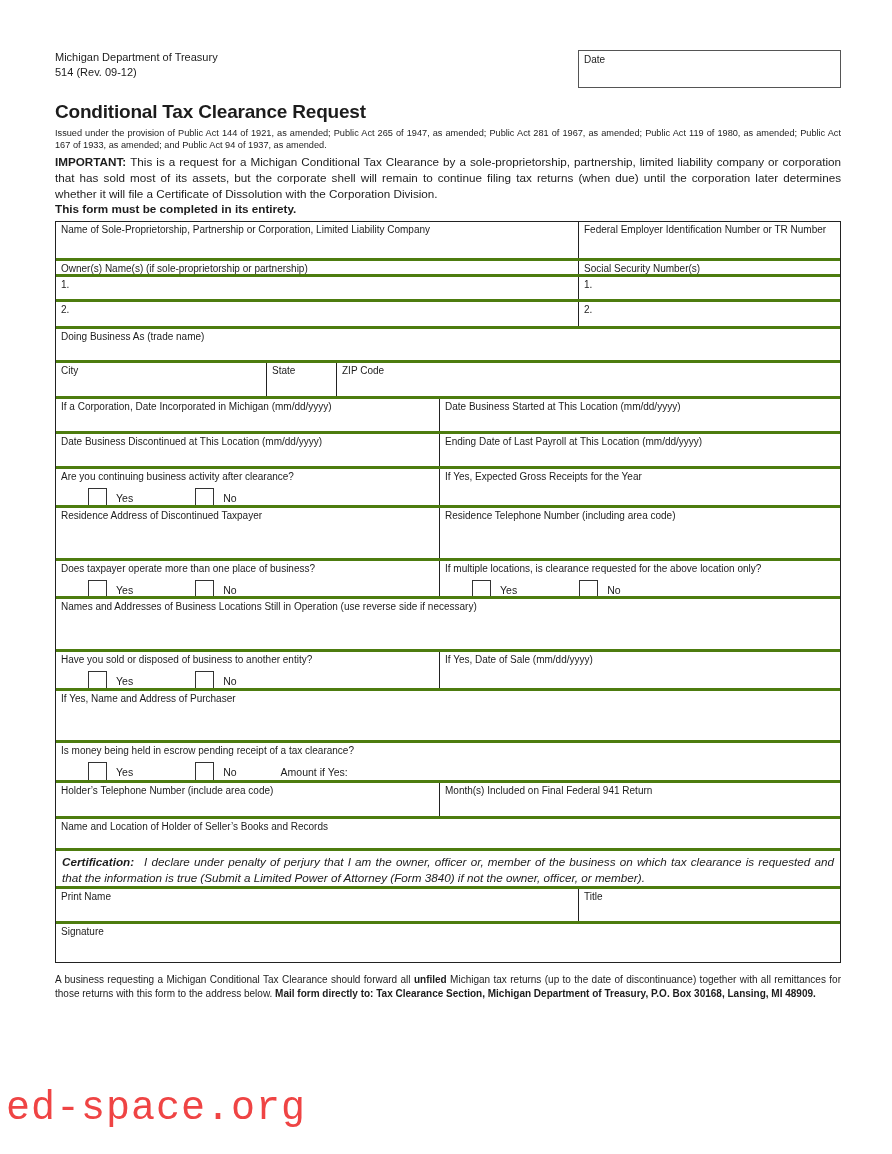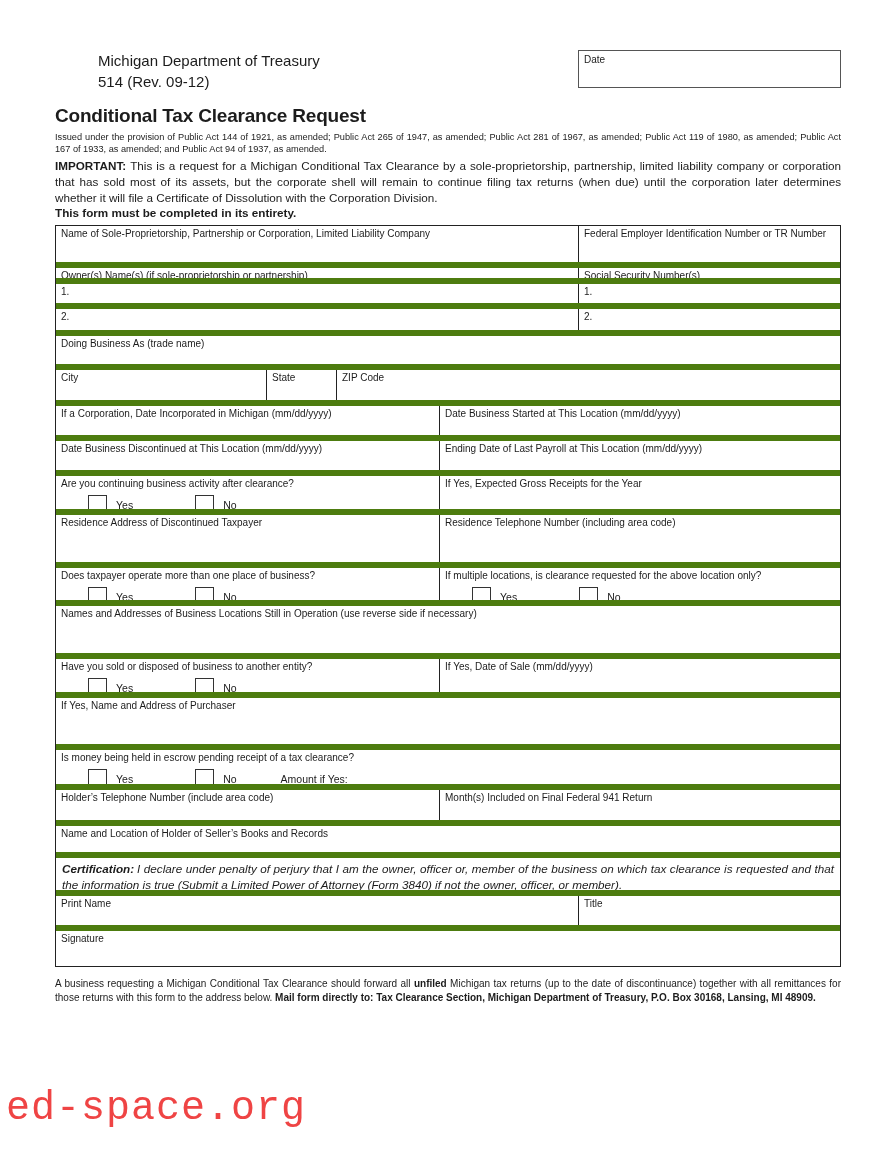--- a/index.html
+++ b/index.html
@@ -4,50 +4,50 @@
 <style>
   * { margin:0; padding:0; box-sizing:border-box; }
   html,body { background:#ffffff; }
   .page {
     width:892px; height:1154px; position:relative; background:#ffffff;
     font-family:"Liberation Sans", sans-serif; color:#1c1c1c;
     padding:50px 51px 0 55px; overflow:hidden;
   }
   
   .topline { display:flex; justify-content:space-between; align-items:flex-start; }
-  .agency-block { font-size:15px; line-height:1.4;margin-left:43px; }
+  .agency-block { font-size:11px; line-height:1.4; }
   .date-box { width:263px; height:38px; border:1px solid #555; font-size:9.8px; padding:3px 5px; }
   
   .page-title { font-size:19px; font-weight:bold; letter-spacing:-0.2px; margin-top:13px; }
   .issued { font-size:9.2px; line-height:1.32; margin-top:4px; text-align:justify; }
   .important { font-size:11.7px; line-height:1.34; margin-top:3px; text-align:justify; }
   .important b { font-weight:bold; padding-right:4px; }
   .entirety { text-align:left; font-weight:bold; font-size:11.7px; margin:1px 0 6px; }
   
   .form-table { border:1.5px solid #222; width:786px; }
-  .frow { display:flex; border-top:6px solid #4d7c0f; }
+  .frow { display:flex; border-top:3px solid #4d7c0f; }
   .frow:first-child { border-top:none; }
   .fcell { border-left:1px solid #222; padding:2px 5px; position:relative; overflow:hidden; }
   .fcell:first-child { border-left:none; }
   .flabel { font-size:10px; line-height:1.25; display:block; }
   .w-main { width:522px; flex:none; }
   .w-side { flex:1; }
   .w-half { width:383px; flex:none; }
   .w-rest { flex:1; }
   .w-city { width:210px; flex:none; }
   .w-state { width:70px; flex:none; }
   
   .cbline { display:flex; align-items:center; margin:4px 0 0 27px; }
   .cbx { width:19px; height:20px; border:1.3px solid #333; flex:none; background:#fff; }
   .cblabel { font-size:10.5px; margin-left:9px; }
   .gap2 { margin-left:62px; }
   .amt { margin-left:44px; font-size:10.5px; }
   
   .cert { font-size:11.7px; font-style:italic; line-height:1.35; text-align:justify; padding:3px 6px 2px; }
-  .cert b { font-weight:bold; padding-right:3px; }
+  .cert b { font-weight:bold; padding-right:10px; }
   
   .footer { margin-top:10px; font-size:10px; line-height:1.42; text-align:justify; }
   .footer b { font-weight:bold; }
   .watermark {
     position:absolute; left:6px; top:1086px;
     font-family:"Liberation Mono", "DejaVu Sans Mono", monospace;
     font-size:40px; color:#ef4444; letter-spacing:1px; font-weight:400;
   }
 </style>
 </head>

